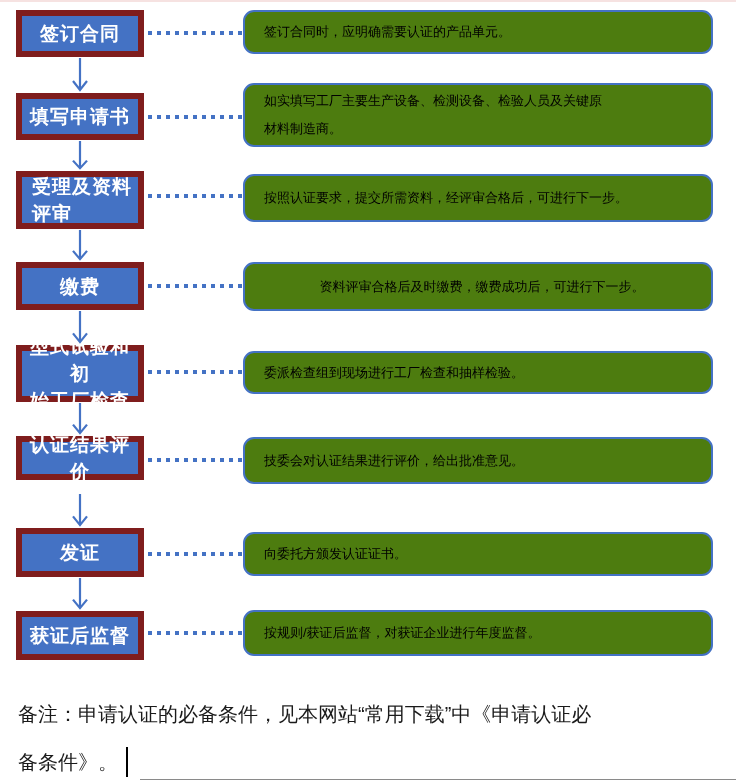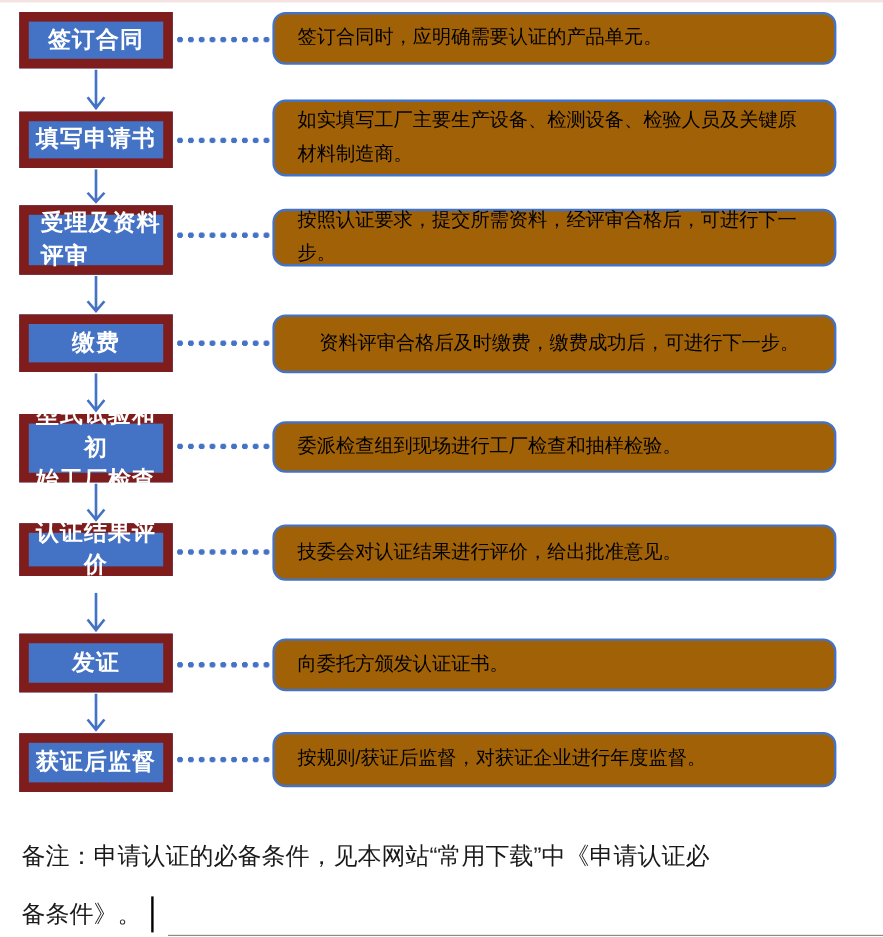--- a/index.html
+++ b/index.html
@@ -2,21 +2,21 @@
 <html><head>
 <meta charset="utf-8">
 <style>
   html,body{margin:0;padding:0;background:#fff;}
   body{font-family:"Liberation Sans","DejaVu Sans",sans-serif;}
   .page{position:relative;width:736px;height:781px;background:#fff;overflow:hidden;}
   .top-strip{position:absolute;left:0;top:0;width:736px;height:2px;background:#f6e2e1;}
 
   
   .lbox{position:absolute;left:16px;width:128px;box-sizing:border-box;
-        background:#4472C4;border:8px solid #7f1d1d;color:#fff;
+        background:#4472C4;border:6px solid #7f1d1d;color:#fff;
         font-weight:bold;font-size:19px;line-height:27px;letter-spacing:1px;
         display:flex;align-items:center;justify-content:center;text-align:center;
         white-space:pre-line;}
   .lbox.left-align{justify-content:flex-start;text-align:left;padding-left:10px;}
   .lb1{top:10px;height:47px}
   .lb2{top:93px;height:47px}
   .lb3{top:171px;height:58px}
   .lb4{top:262px;height:48px}
   .lb5{top:345px;height:57px}
   .lb6{top:436px;height:44px}
@@ -35,23 +35,23 @@
   .arrow svg{display:block;width:100%;height:100%;}
 
   
   .dots{position:absolute;left:146px;width:97px;height:6px;
         background-image:radial-gradient(circle 2.5px at 4px 3px,#4472C4 95%,rgba(0,0,0,0));
         background-size:9px 6px;background-repeat:repeat-x;}
   .dt1{top:30px}.dt2{top:114px}.dt3{top:193px}.dt4{top:283px}
   .dt5{top:369px}.dt6{top:457px}.dt7{top:551px}.dt8{top:630px}
 
   
-  .rbox{position:absolute;left:227px;width:470px;box-sizing:border-box;
-        background:#a16207;border:2px solid #4472C4;border-radius:11px;
-        color:#000;font-size:16px;line-height:28px;
+  .rbox{position:absolute;left:243px;width:470px;box-sizing:border-box;
+        background:#4d7c0f;border:2px solid #4472C4;border-radius:11px;
+        color:#000;font-size:13px;line-height:28px;
         display:flex;align-items:center;text-align:left;
         padding:0 8px 0 19px;white-space:pre-line;}
   .rbox.centered{justify-content:center;text-align:center;padding-left:16px;}
   .rb1{top:10px;height:44px}
   .rb2{top:83px;height:64px}
   .rb3{top:174px;height:48px}
   .rb4{top:262px;height:49px}
   .rb5{top:351px;height:43px}
   .rb6{top:437px;height:47px}
   .rb7{top:532px;height:44px}

